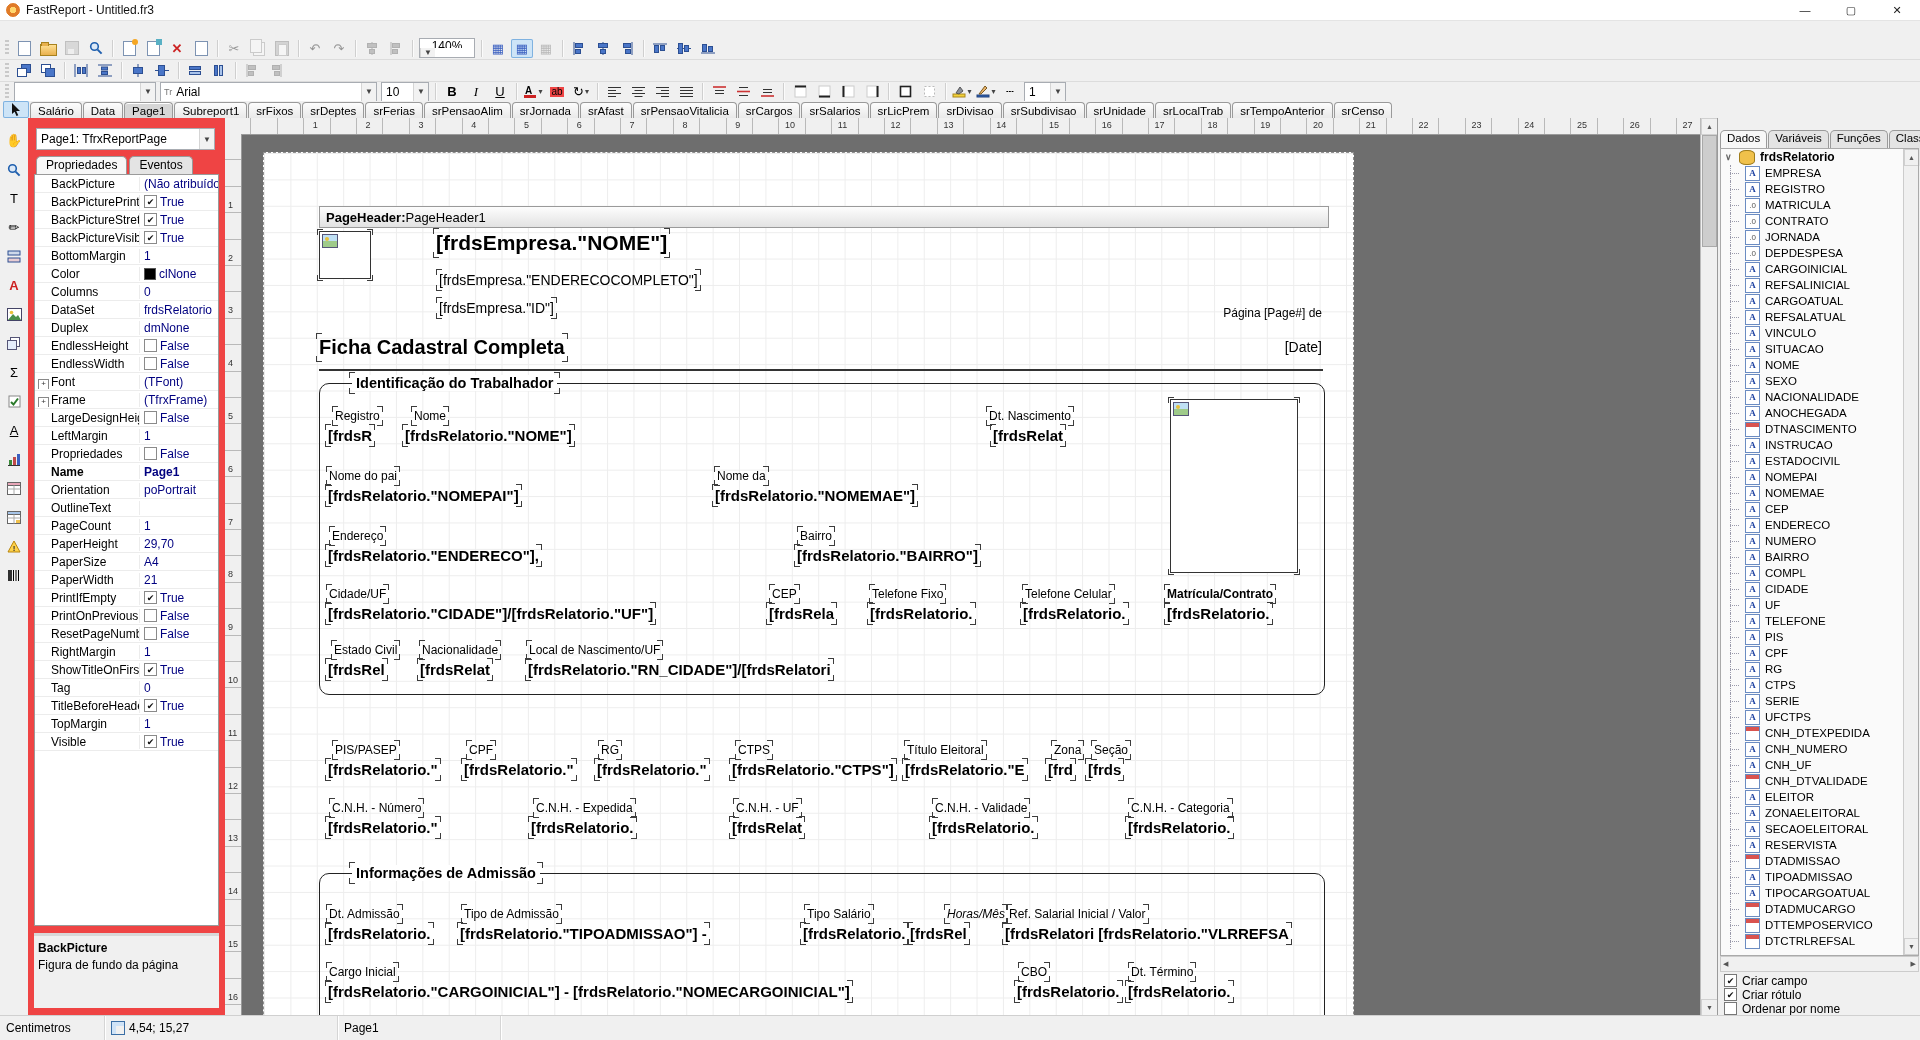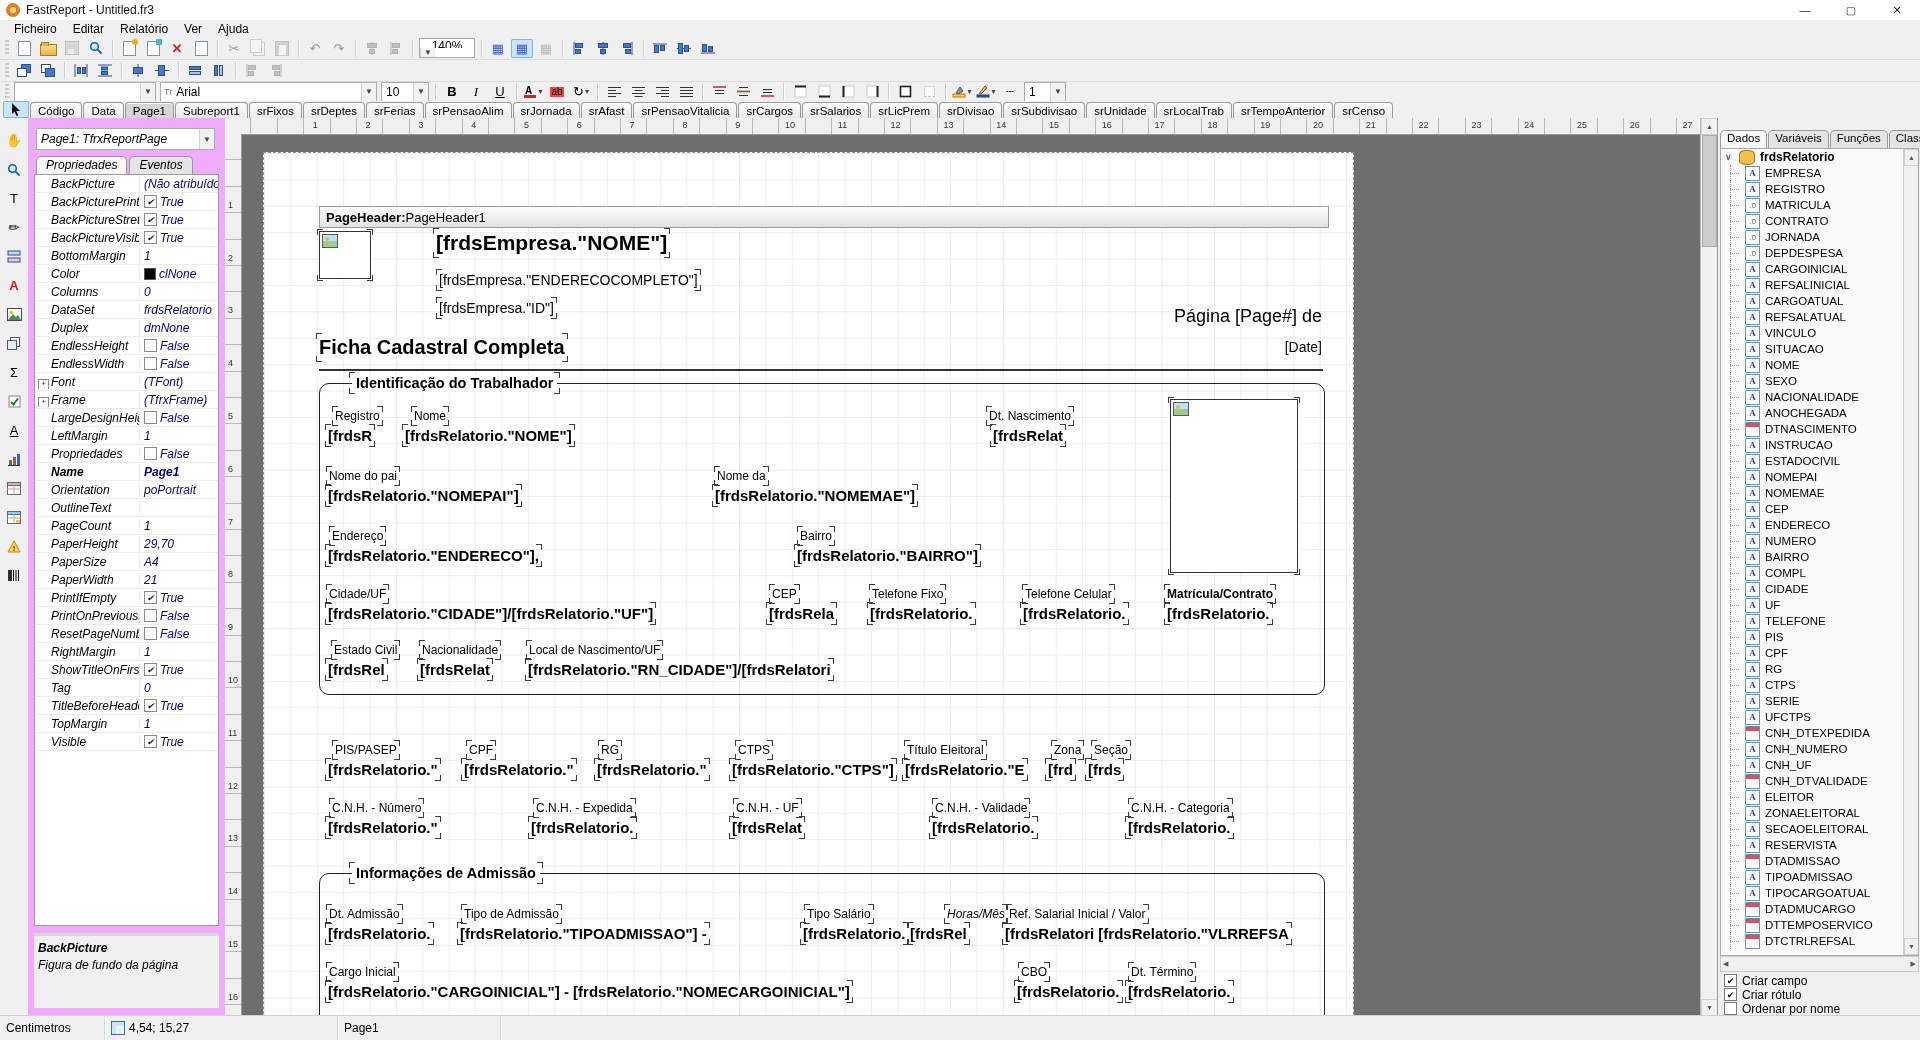--- a/index.html
+++ b/index.html
@@ -45,21 +45,21 @@
   #select-top{width:26px;height:17px;display:flex;align-items:center;justify-content:center;}
   .ptab{height:15px;display:flex;align-items:center;padding:0 7px;margin-right:1px;font-size:11.5px;
         border:1px solid #9a9a9a;border-bottom:none;border-radius:4px 4px 0 0;background:linear-gradient(#fdfdfd,#e9e9e9);white-space:nowrap;}
   .ptab.active{background:#d6d6d6;font-weight:normal;box-shadow:inset 0 1px 0 #fff;}
   
   #main{left:0;top:118px;right:0;bottom:24px;background:#f0f0f0;}
   
   #ltools{left:0;top:0;width:28px;bottom:0;background:#f0f0f0;border-right:1px solid #e0e0e0;display:flex;flex-direction:column;align-items:center;padding-top:8px;}
   #ltools .ic{margin:5px 0;}
   
-  #inspector{left:28px;top:0;width:197px;bottom:0;background:#f0abfc;border-right:1px solid #0ea5e9;font-style:italic;}
+  #inspector{left:28px;top:0;width:197px;bottom:0;background:#ef4444;border-right:1px solid #0ea5e9;}
   #objsel{left:6px;right:8px;top:10px;height:20px;}
   .itabs{left:8px;top:38px;height:18px;display:flex;}
   .itab{padding:1px 9px;border:1px solid #9a9a9a;border-bottom:none;border-radius:5px 5px 0 0;background:#e4e4e4;margin-right:2px;font-size:12px;}
   .itab.active{background:#f7f7f7;}
   #propgrid{left:6px;right:6px;top:56px;bottom:90px;background:#fff;border:1px solid #9a9a9a;overflow:hidden;}
   .prow{display:flex;height:17px;align-items:center;border-bottom:1px solid #ececec;}
   .pname{width:88px;padding-left:16px;white-space:nowrap;overflow:hidden;flex:none;border-right:1px solid #ececec;position:relative;}
   .pname .expbox{position:absolute;left:3px;top:4px;width:9px;height:9px;border:1px solid #888;background:#fff;font-size:8px;line-height:7px;text-align:center;color:#333;}
   .pval{flex:1;padding-left:4px;color:#000080;white-space:nowrap;overflow:hidden;display:flex;align-items:center;gap:3px;}
   .pcheck{width:11px;height:11px;border:1px solid #8a8a8a;background:#fff;flex:none;display:flex;align-items:center;justify-content:center;font-size:9px;color:#111;}
@@ -134,27 +134,20 @@
   <div class="abs" id="titlebar">
     <span id="app-icon"></span>
     <span id="title-text">FastReport - Untitled.fr3</span>
     <div id="win-buttons">
       <span class="winbtn">—</span>
       <span class="winbtn">▢</span>
       <span class="winbtn close">✕</span>
     </div>
   </div>
 
-  <div class="abs" id="menubar">
-      <span class="menu-item">Ficheiro</span>
-      <span class="menu-item">Editar</span>
-      <span class="menu-item">Relatório</span>
-      <span class="menu-item">Ver</span>
-      <span class="menu-item">Ajuda</span>
-    </div>
 
   <div class="abs tbrow" id="tb1">
       <span class="grip"></span>
       <span class="ic">
         <span class="mi page"></span>
       </span>
       <span class="ic">
         <span class="mi folder"></span>
       </span>
       <span class="ic dis">
@@ -498,21 +491,21 @@
         <span class="carr">▼</span>
       </span>
     </div>
 
   <div class="abs" id="tabbar">
     <span id="select-top" class="ic on">
         <svg width="14" height="15" viewBox="0 0 14 15" xmlns="http://www.w3.org/2000/svg">
           <path d="M3 1 L11 9 L7.2 9 L9.3 13.2 L7.5 14 L5.6 9.8 L3 12 Z" fill="#111"></path>
         </svg>
       </span>
-  <span class="ptab">Código</span>
+  <span class="ptab">Salário</span>
       <span class="ptab">Data</span>
       <span class="ptab active">Page1</span>
       <span class="ptab">Subreport1</span>
       <span class="ptab">srFixos</span>
       <span class="ptab">srDeptes</span>
       <span class="ptab">srFerias</span>
       <span class="ptab">srPensaoAlim</span>
       <span class="ptab">srJornada</span>
       <span class="ptab">srAfast</span>
       <span class="ptab">srPensaoVitalicia</span>
@@ -900,21 +893,21 @@
           <div class="imgbox" style="left: 55px; top: 78px; width: 50px; height: 46px;">
             <span class="picglyph"></span>
             <i class="ck tl"></i>
             <i class="ck tr"></i>
             <i class="ck bl"></i>
             <i class="ck br"></i>
           </div>
           <div class="ro rval" style="left: 172px; top: 78px; font-size: 21px; font-weight: bold;">[frdsEmpresa."NOME"]<i class="ck tl"></i><i class="ck tr"></i><i class="ck bl"></i><i class="ck br"></i></div>
           <div class="ro rval" style="left: 175px; top: 119px; font-size: 14px; font-weight: normal;">[frdsEmpresa."ENDERECOCOMPLETO"]<i class="ck tl"></i><i class="ck tr"></i><i class="ck bl"></i><i class="ck br"></i></div>
           <div class="ro rval" style="left: 175px; top: 147px; font-size: 14px; font-weight: normal;">[frdsEmpresa."ID"]<i class="ck tl"></i><i class="ck tr"></i><i class="ck bl"></i><i class="ck br"></i></div>
-          <div class="ro rval" style="left: 880px; top: 153px; font-size: 18px; font-weight: normal; width: 178px; overflow: hidden; text-align: right;">Página [Page#] de<i class="ck tl"></i><i class="ck tr"></i><i class="ck bl"></i><i class="ck br"></i></div>
+          <div class="ro rval" style="left: 880px; top: 153px; font-size: 12px; font-weight: normal; width: 178px; overflow: hidden; text-align: right;">Página [Page#] de<i class="ck tl"></i><i class="ck tr"></i><i class="ck bl"></i><i class="ck br"></i></div>
           <div class="ro rval" style="left: 930px; top: 186px; font-size: 14px; font-weight: normal; width: 128px; overflow: hidden; text-align: right;">[Date]<i class="ck tl"></i><i class="ck tr"></i><i class="ck bl"></i><i class="ck br"></i></div>
           <div class="ro rval" style="left: 55px; top: 183px; font-size: 20px; font-weight: bold;">Ficha Cadastral Completa<i class="ck tl"></i><i class="ck tr"></i><i class="ck bl"></i><i class="ck br"></i></div>
           <div class="hline" style="left: 55px; top: 216px; width: 1004px; height: 2px;"></div>
           <div class="sect" style="left: 55px; top: 230px; width: 1004px; height: 310px;">
             <div class="sect-title" style="left: 32px;">Identificação do Trabalhador<i class="ck tl"></i><i class="ck tr"></i><i class="ck bl"></i><i class="ck br"></i></div>
           </div>
           <div class="imgbox" style="left: 906px; top: 246px; width: 126px; height: 172px;">
             <span class="picglyph"></span>
             <i class="ck tl"></i>
             <i class="ck tr"></i>

